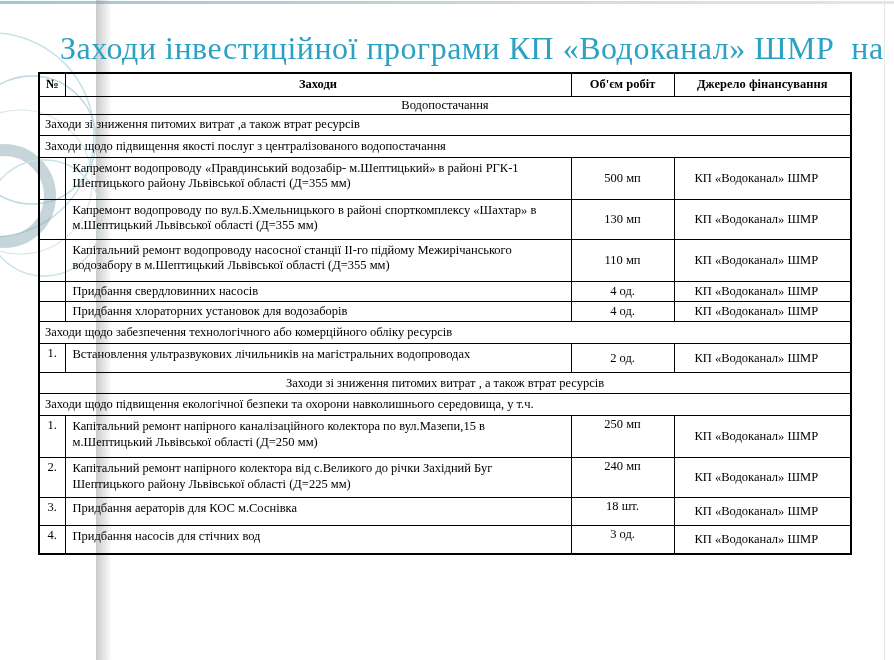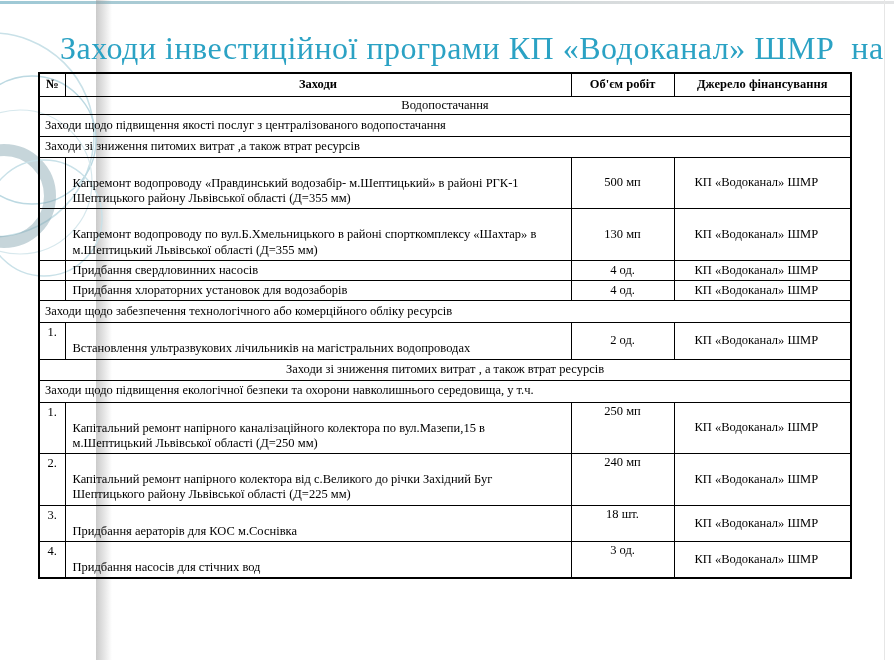--- a/index.html
+++ b/index.html
@@ -46,21 +46,21 @@
   .main th { font-weight:bold; text-align:center; padding:2px 2px; }
   col.c-num { width:26px; }
   col.c-measure { width:506px; }
   col.c-vol { width:103px; }
   col.c-src { width:177px; }
 
   td.sec { font-weight:normal; padding:1px 5px; }
   td.sec.center { text-align:center; }
   td.num { text-align:center; vertical-align:top; padding-top:2px; }
   td.desc { padding:2px 7px; vertical-align:middle; }
-  td.desc.v-top { vertical-align:top; padding-top:18px; }
+  td.desc.v-top { vertical-align:top; padding-top:3px; }
   td.vol { text-align:center; vertical-align:middle; }
   td.vol.v-top { vertical-align:top; padding-top:1px; }
   td.src { padding-left:20px; vertical-align:middle; }
 </style>
 </head>
 <body>
 
 <div class="top-line"></div>
 <div class="left-shadow"></div>
 <div class="right-edge"></div>
@@ -86,37 +86,43 @@
       <tr style="height:23px">
     <th>№</th>
     <th>Заходи</th>
     <th>Об'єм робіт</th>
     <th>Джерело фінансування</th>
   </tr>
 
   <tr style="height:18px">
     <td class="sec center" colspan="4">Водопостачання</td>
   </tr>
+  <tr style="height:21px">
+    <td class="sec" colspan="4">Заходи зі зниження питомих витрат ,а також втрат ресурсів</td>
+  </tr>
   <tr style="height:22px">
     <td class="sec" colspan="4">Заходи щодо підвищення якості послуг з централізованого водопостачання</td>
-  </tr>
-  <tr style="height:21px">
-    <td class="sec" colspan="4">Заходи зі зниження питомих витрат ,а також втрат ресурсів</td>
   </tr>
 
   <tr style="height:42px">
     <td class="num"></td>
     <td class="desc v-top">Капремонт водопроводу «Правдинський водозабір- м.Шептицький»  в районі  РГК-1 Шептицького району Львівської області (Д=355 мм)</td>
     <td class="vol">500 мп</td>
     <td class="src">КП «Водоканал» ШМР</td>
   </tr>
   <tr style="height:40px">
     <td class="num"></td>
     <td class="desc v-top">Капремонт водопроводу по вул.Б.Хмельницького в районі спорткомплексу «Шахтар» в м.Шептицький Львівської області  (Д=355 мм)</td>
     <td class="vol">130 мп</td>
+    <td class="src">КП «Водоканал» ШМР</td>
+  </tr>
+  <tr style="height:42px">
+    <td class="num"></td>
+    <td class="desc v-top">Капітальний ремонт водопроводу насосної станції ІІ-го підйому Межирічанського водозабору в м.Шептицький Львівської області (Д=355 мм)</td>
+    <td class="vol">110 мп</td>
     <td class="src">КП «Водоканал» ШМР</td>
   </tr>
   <tr style="height:19px">
     <td class="num"></td>
     <td class="desc">Придбання свердловинних насосів</td>
     <td class="vol">4 од.</td>
     <td class="src">КП «Водоканал» ШМР</td>
   </tr>
   <tr style="height:20px">
     <td class="num"></td>

